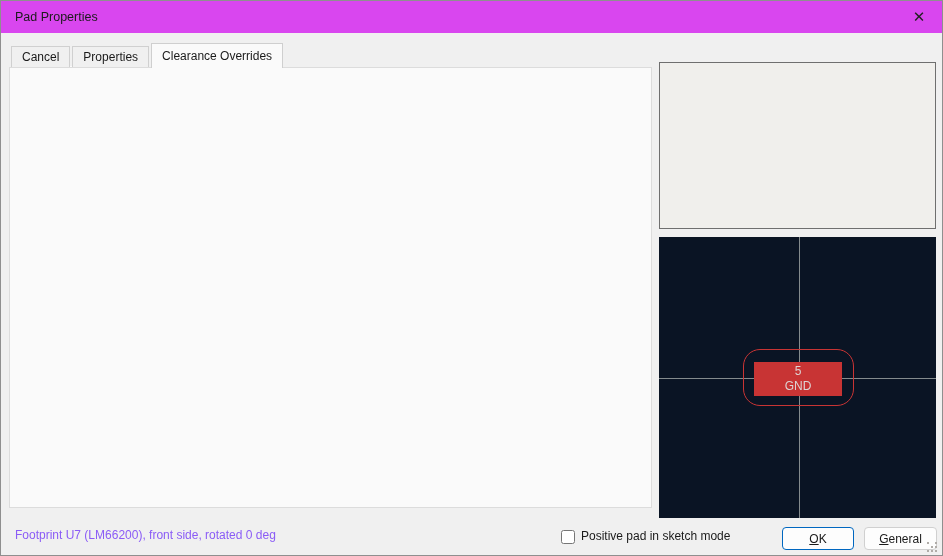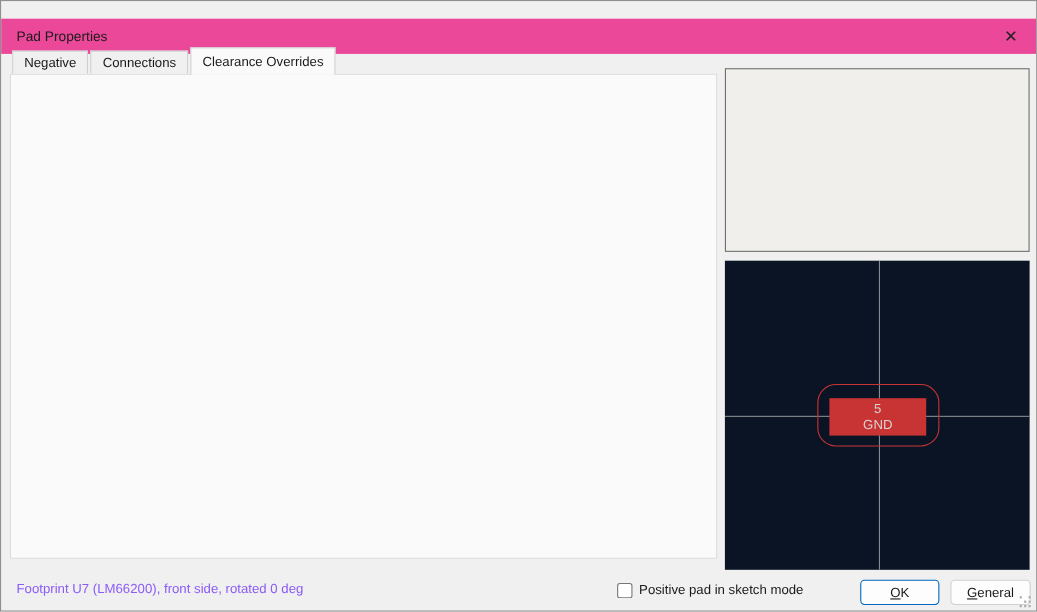--- a/index.html
+++ b/index.html
@@ -5,21 +5,21 @@
   * { margin:0; padding:0; box-sizing:border-box; }
   html,body { width:943px; height:556px; }
   body {
     font-family:"Liberation Sans","DejaVu Sans",sans-serif;
     font-size:12px; color:#1a1a1a; background:#f0f0f0;
     position:relative; overflow:hidden;
     border:1px solid #8f8f8f;
   }
 
   
-  .titlebar { position:absolute; left:0; top:16px; width:100%; height:32px; background:#ec4899; }
+  .titlebar { position:absolute; left:0; top:0; width:100%; height:32px; background:#d946ef; }
   .title-text { position:absolute; left:14px; top:9px; font-size:12.5px; color:#1b1b1b; }
   .close-btn {
     position:absolute; right:8px; top:3px; width:30px; height:26px;
     display:flex; align-items:center; justify-content:center;
     font-size:15px; color:#222; cursor:default; background:transparent; border:none;
   }
 
   
   .tabs { position:absolute; left:10px; top:42px; display:flex; align-items:flex-end; z-index:3; }
   .tab {
@@ -108,22 +108,22 @@
 </style>
 </head>
 <body>
 
 <div class="titlebar">
   <span class="title-text">Pad Properties</span>
   <button class="close-btn">✕</button>
 </div>
 
 <div class="tabs">
-  <div class="tab">Negative</div>
-  <div class="tab">Connections</div>
+  <div class="tab">Cancel</div>
+  <div class="tab">Properties</div>
   <div class="tab selected">Clearance Overrides</div>
 </div>
 
 <div class="tab-panel"></div>
 
 <div class="groupbox">
   <span class="groupbox-legend">Clearance Overrides</span>
   <span class="g-text t-intro">Leave values blank to use parent footprint or netclass values.</span>
   <span class="g-text t-pos">Positive clearance means area bigger than the pad (usual for mask clearance).</span>
   <span class="g-text t-neg">Negative clearance means area smaller than the pad (usual for paste clearance).</span>

